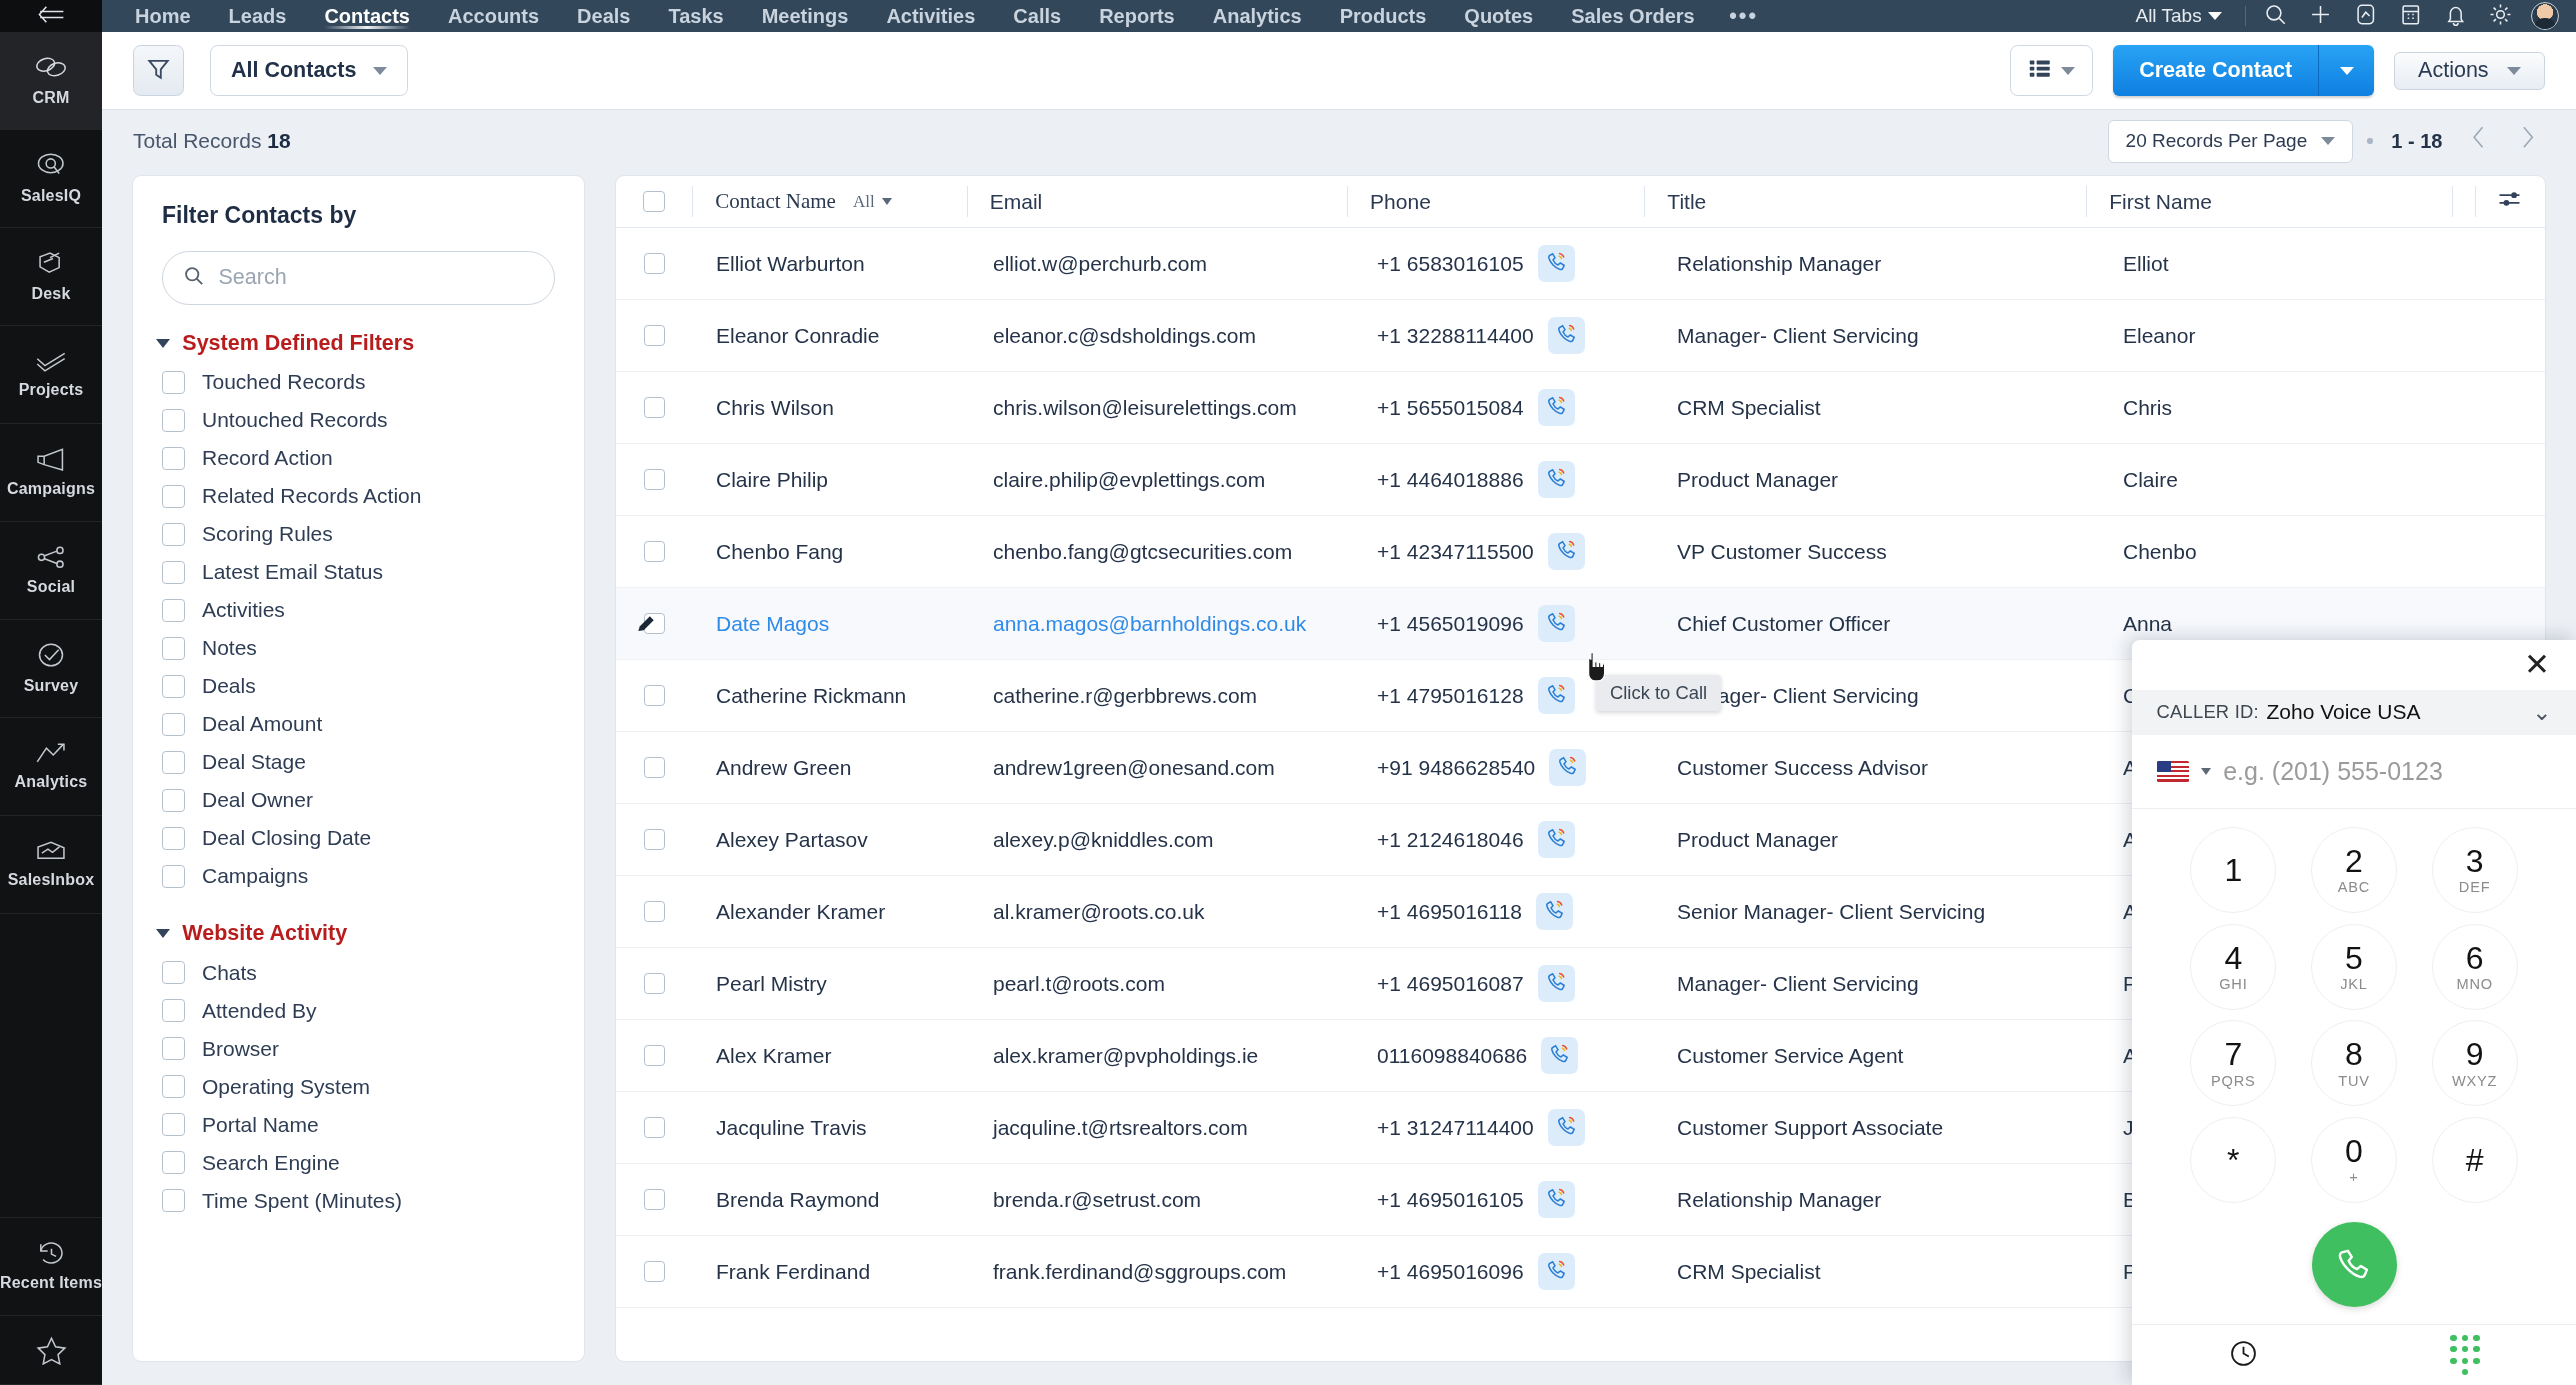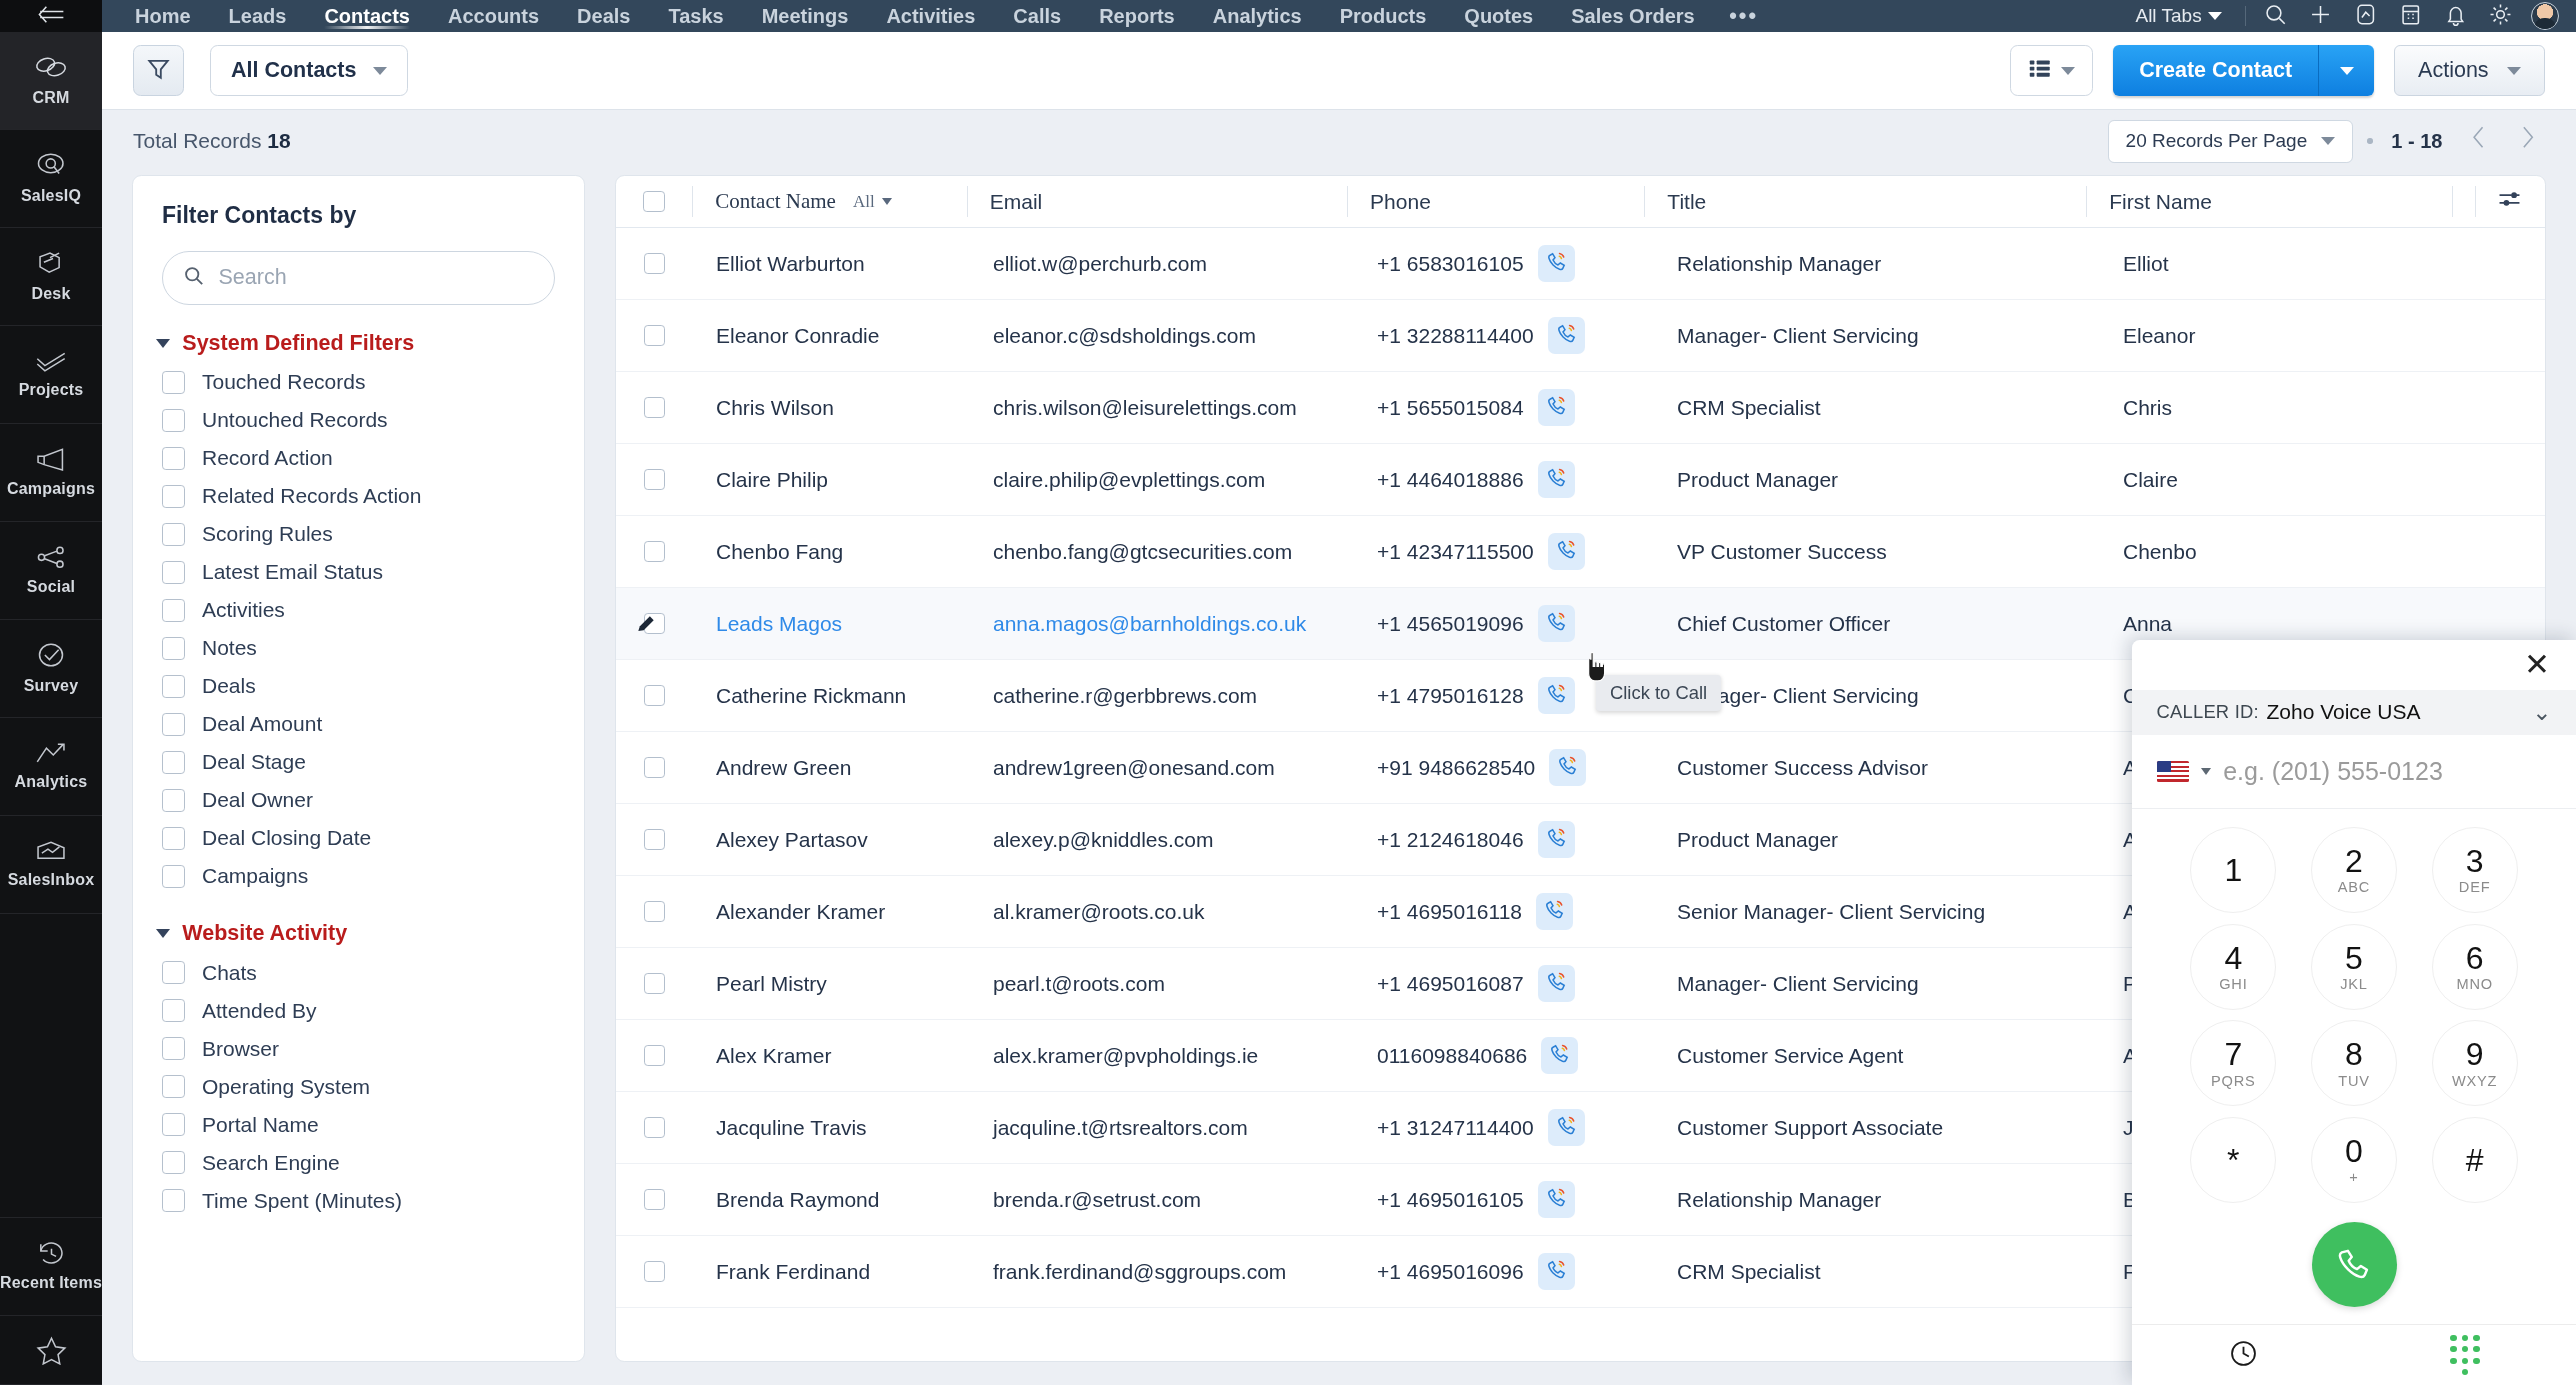--- a/index.html
+++ b/index.html
@@ -106,21 +106,21 @@
   }
   .create-group { display: flex; height: 51px; border-radius: 6.1px; overflow: hidden; box-shadow: 0 1.5px 2.3px rgba(0,0,0,.18); }
   .create-btn {
     background: linear-gradient(#29a3f5, #0e7fe0);
     color: #fff; font-size: 21.5px; font-weight: 600;
     padding: 0 26px; display: flex; align-items: center; cursor: pointer;
     border-right: 0.8px solid #0a6cc0;
   }
   .create-caret { background: linear-gradient(#29a3f5, #0e7fe0); width: 55px; display:flex; align-items:center; justify-content:center; cursor:pointer; }
   .actions-btn {
-    height: 51px; border: 0.8px solid #cbd5e0; border-radius: 6.1px;
+    height: 38px; border: 0.8px solid #cbd5e0; border-radius: 6.1px;
     background: linear-gradient(#fbfcfd, #e8edf3);
     display: flex; align-items: center; gap: 18.4px; padding: 4px 23px;
     font-size: 21.5px; color: #2a3a52; cursor: pointer;
   }
 
   
   #recordsbar {
     position: absolute; left: 102px; top: 111px;
     width: 2474px; height: 60px;
     display: flex; align-items: center; padding: 0 31px;
@@ -807,21 +807,21 @@
         <div class="td td-title">VP Customer Success</div>
         <div class="td td-first">Chenbo</div>
       </div>
       <div class="trow selected">
         <span class="pencil"><svg width="20" height="20" viewBox="0 0 26 26" fill="#1c2736">
             <path d="M3 22l2-6L18 3l5 5L10 21z"></path>
           </svg></span>
         <div class="td td-check">
           <span class="rowcb"></span>
         </div>
-        <div class="td td-name link">Leads Magos</div>
+        <div class="td td-name link">Date Magos</div>
         <div class="td td-email link">anna.magos@barnholdings.co.uk</div>
         <div class="td td-phone">
           <span>+1 4565019096</span>
           <span class="callbtn">
             <span><svg width="23" height="23" viewBox="0 0 30 30" fill="none" stroke-width="2" stroke-linecap="round">
                 <path d="M10 5l3 5-2.5 3c1.3 3 3.6 5.3 6.5 6.5l3-2.5 5 3-1.8 4c-.6 1.3-2.4 1.8-4.2 1.2C13 23 7 17 5.3 11c-.6-1.8-.1-3.6 1.2-4.2z" stroke="#2a7fd4"></path>
                 <path d="M19 4.5c2.6.5 4.6 2.3 5.4 4.6" stroke="#e8542f"></path>
                 <path d="M18.6 8.2c1.4.4 2.4 1.4 2.8 2.8" stroke="#f2b31a"></path>
               </svg></span>
           </span>

